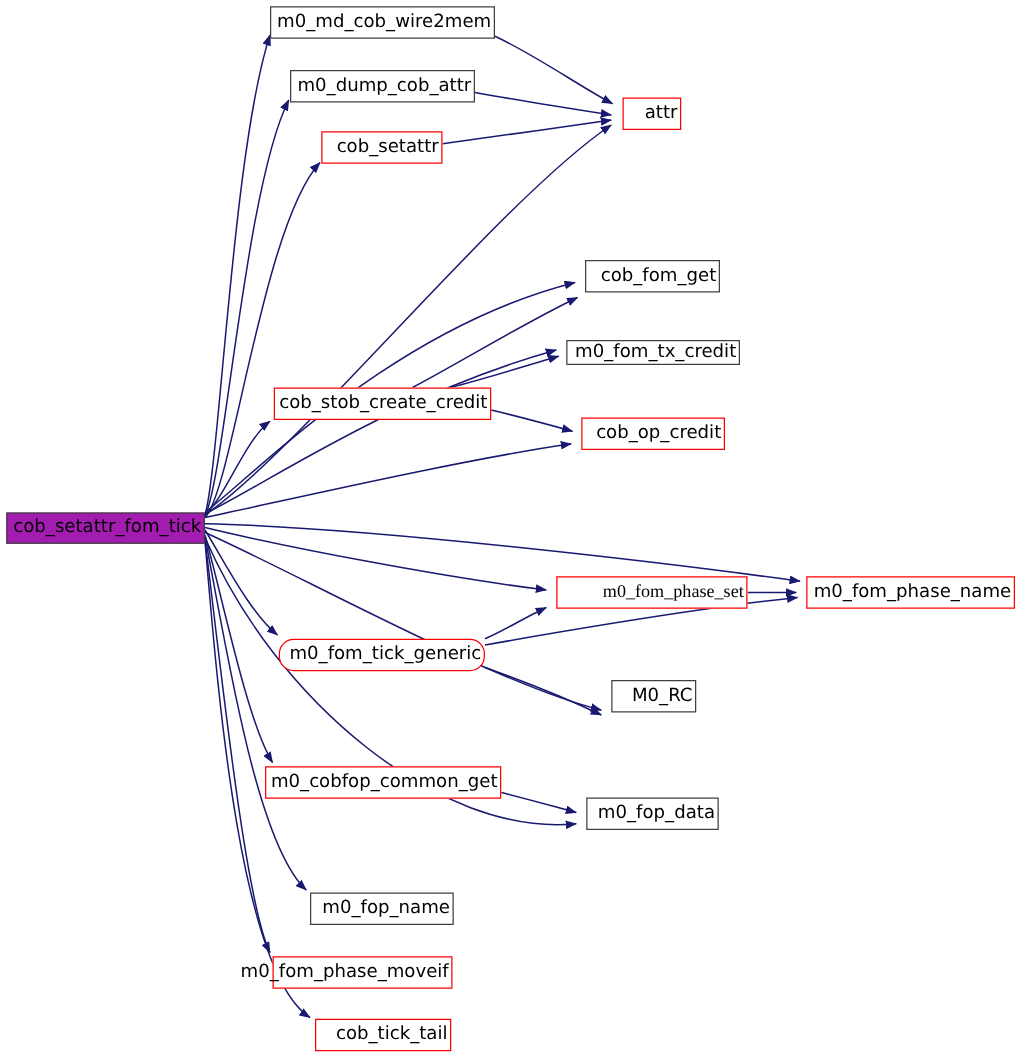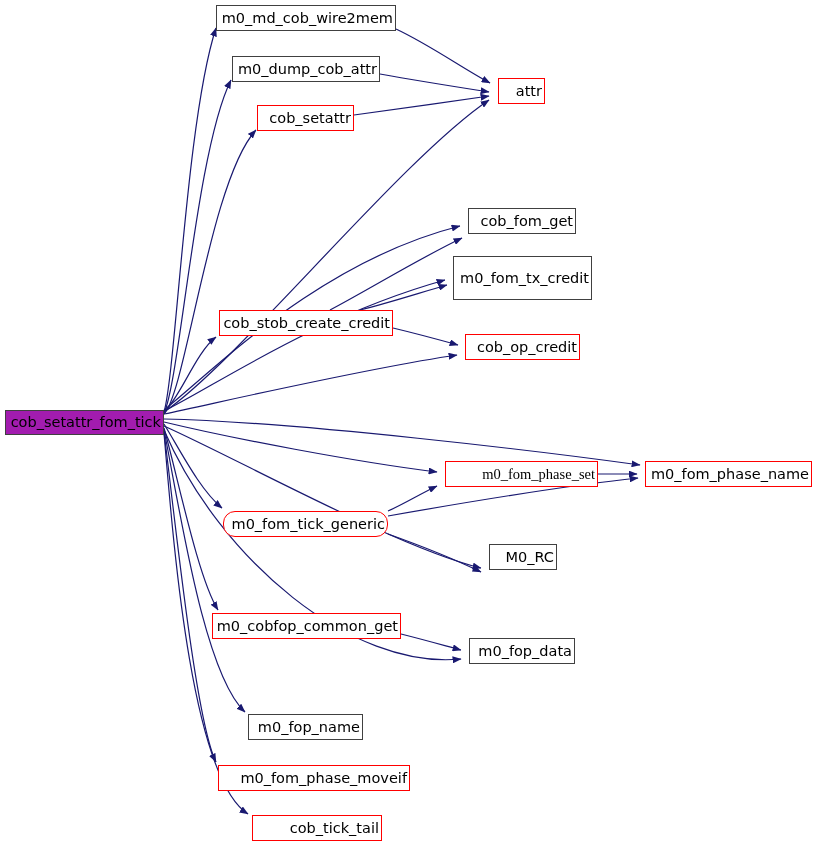--- a/index.html
+++ b/index.html
@@ -106,21 +106,21 @@
       </div>
       <div class="node red" style="left: 257px; top: 105px; width: 97px; height: 26px;">
         <span class="lbl">cob_setattr</span>
       </div>
       <div class="node red" style="left: 498px; top: 78px; width: 47px; height: 26px;">
         <span class="lbl">attr</span>
       </div>
       <div class="node" style="left: 468px; top: 208px; width: 108px; height: 26px;">
         <span class="lbl">cob_fom_get</span>
       </div>
-      <div class="node" style="left: 453px; top: 256px; width: 139px; height: 44px;">
+      <div class="node" style="left: 453px; top: 272px; width: 139px; height: 20px;">
         <span class="lbl">m0_fom_tx_credit</span>
       </div>
       <div class="node red" style="left: 219px; top: 310px; width: 174px; height: 26px;">
         <span class="lbl">cob_stob_create_credit</span>
       </div>
       <div class="node red" style="left: 465px; top: 334px; width: 115px; height: 26px;">
         <span class="lbl">cob_op_credit</span>
       </div>
       <div class="node red" style="left: 445px; top: 461px; width: 153px; height: 26px; font-family: Liberation Serif, serif;">
         <span class="lbl">m0_fom_phase_set</span>
@@ -136,21 +136,21 @@
       </div>
       <div class="node red" style="left: 212px; top: 613px; width: 189px; height: 26px;">
         <span class="lbl">m0_cobfop_common_get</span>
       </div>
       <div class="node" style="left: 469px; top: 638px; width: 106px; height: 26px;">
         <span class="lbl">m0_fop_data</span>
       </div>
       <div class="node" style="left: 248px; top: 714px; width: 115px; height: 26px;">
         <span class="lbl">m0_fop_name</span>
       </div>
-      <div class="node red" style="left: 218px; top: 765px; width: 192px; height: 26px;">
+      <div class="node red" style="left: 218px; top: 765px; width: 144px; height: 26px;">
         <span class="lbl">m0_fom_phase_moveif</span>
       </div>
-      <div class="node red" style="left: 252px; top: 815px; width: 130px; height: 26px;">
+      <div class="node red" style="left: 252px; top: 815px; width: 109px; height: 26px;">
         <span class="lbl">cob_tick_tail</span>
       </div>
     </div>
 
 </div>
 
 </body></html>

